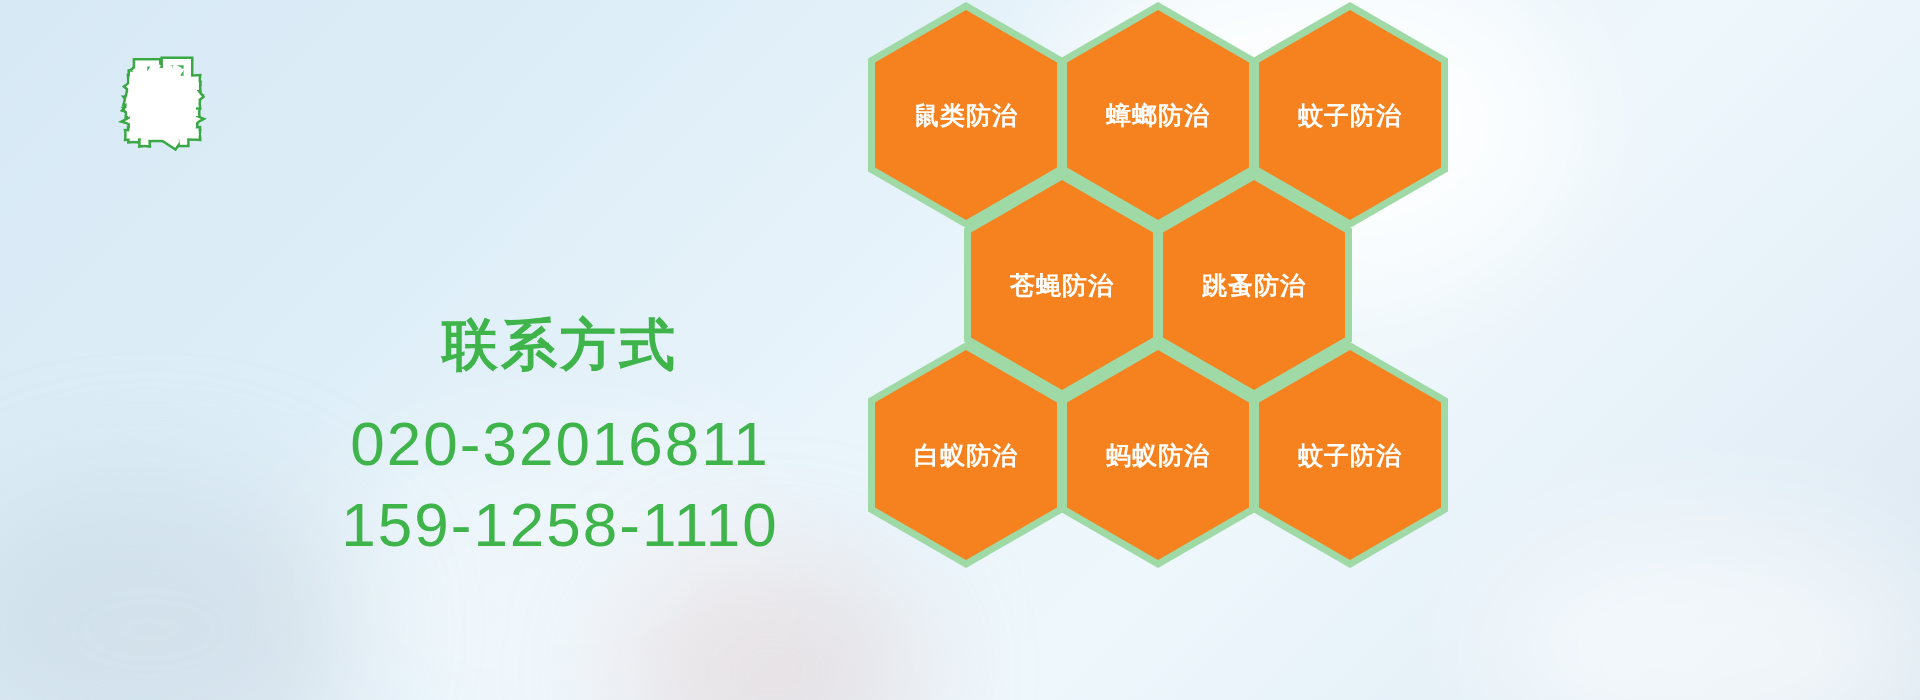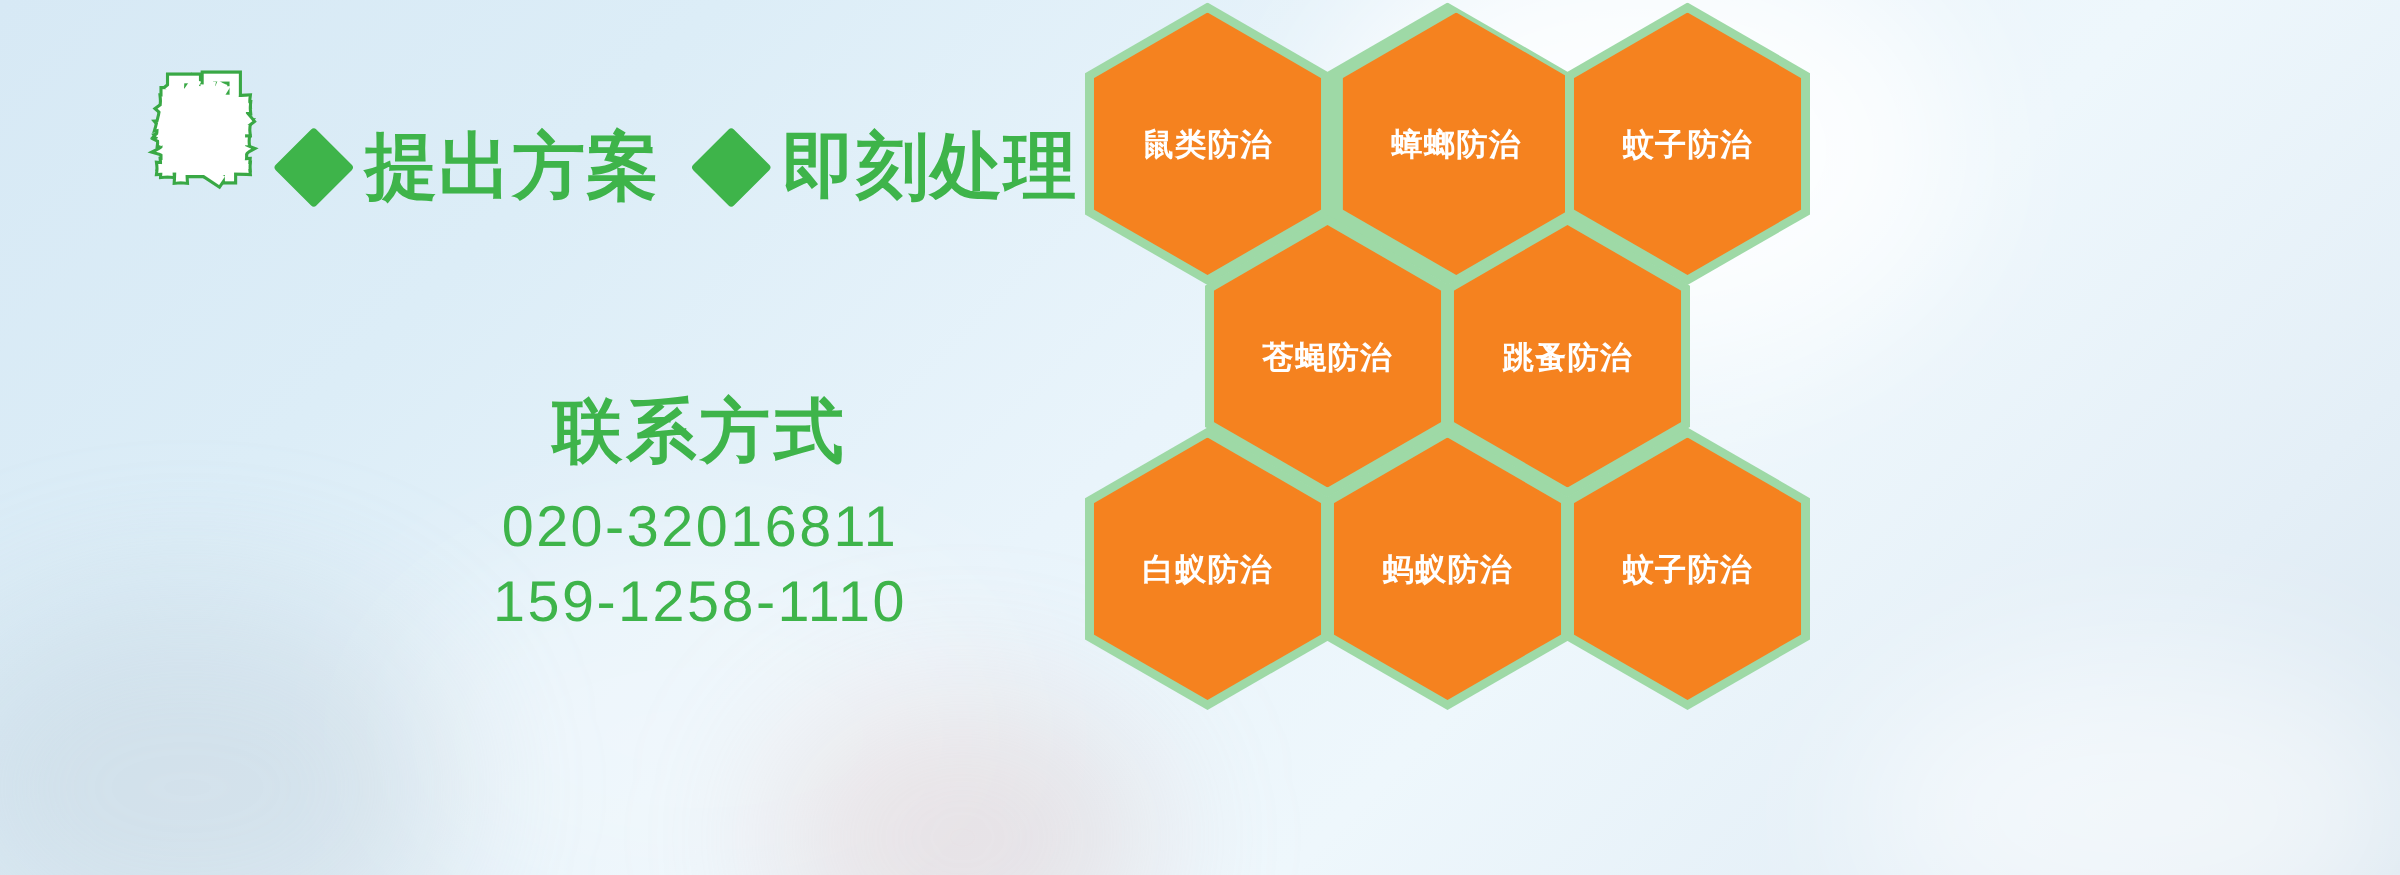--- a/index.html
+++ b/index.html
@@ -44,24 +44,24 @@
   }
   .feature-label {
     font-size:58px; font-weight:bold; color:#3eb44a; white-space:nowrap;
     letter-spacing:1px;
   }
 
   
   .contact { position:absolute; left:250px; top:310px; width:620px; text-align:center; }
   .contact-heading {
     font-size:56px; font-weight:bold; color:#3eb44a; letter-spacing:3px;
-    margin-bottom:12px; line-height:1.25;
+    margin-bottom:24px; line-height:1.25;
   }
   .contact-phone {
-    font-size:46px; color:#3eb44a; letter-spacing:2px; line-height:1.30;
+    font-size:62px; color:#3eb44a; letter-spacing:2px; line-height:1.30;
     font-weight:400;
   }
 
   
   .honeycomb { position:absolute; left:862px; top:-6px; width:600px; height:712px; }
   .hex {
     position:absolute; width:196px; height:226px;
     background:#9ed9a6;
     clip-path:polygon(50% 0%,100% 25%,100% 75%,50% 100%,0% 75%,0% 25%);
     display:flex; align-items:center; justify-content:center;
@@ -70,21 +70,21 @@
     width:182px; height:210px; background:#f5821f;
     clip-path:polygon(50% 0%,100% 25%,100% 75%,50% 100%,0% 75%,0% 25%);
     display:flex; align-items:center; justify-content:center;
   }
   .hex-label {
     color:#ffffff; font-size:25px; font-weight:bold; letter-spacing:1px;
     white-space:nowrap; text-align:center;
   }
   
   .hex.r1c1 { left:6px;   top:8px; }
-  .hex.r1c2 { left:198px; top:8px;justify-content:flex-end; }
+  .hex.r1c2 { left:198px; top:8px; }
   .hex.r1c3 { left:390px; top:8px; }
   
   .hex.r2c1 { left:102px; top:178px; }
   .hex.r2c2 { left:294px; top:178px; }
   
   .hex.r3c1 { left:6px;   top:348px;align-items:center; }
   .hex.r3c2 { left:198px; top:348px; }
   .hex.r3c3 { left:390px; top:348px; }
 </style>
 </head>
@@ -95,30 +95,20 @@
 <div class="bg-blob blob-c"></div>
 <div class="bg-blob blob-d"></div>
 <div class="bg-blob blob-e"></div>
 
 <div class="stage">
 
   <div class="vertical-title">专业有害生物防治服务</div>
 
   <div class="features">
 
-    <div class="feature-row">
-      <div class="feature-item">
-        <span class="diamond"></span>
-        <span class="feature-label">提出方案</span>
-      </div>
-      <div class="feature-item">
-        <span class="diamond"></span>
-        <span class="feature-label">即刻处理</span>
-      </div>
-    </div>
 
 
   </div>
 
   <div class="contact">
     <div class="contact-heading">联系方式</div>
     <div class="contact-phone">020-32016811</div>
     <div class="contact-phone">159-1258-1110</div>
   </div>
 

